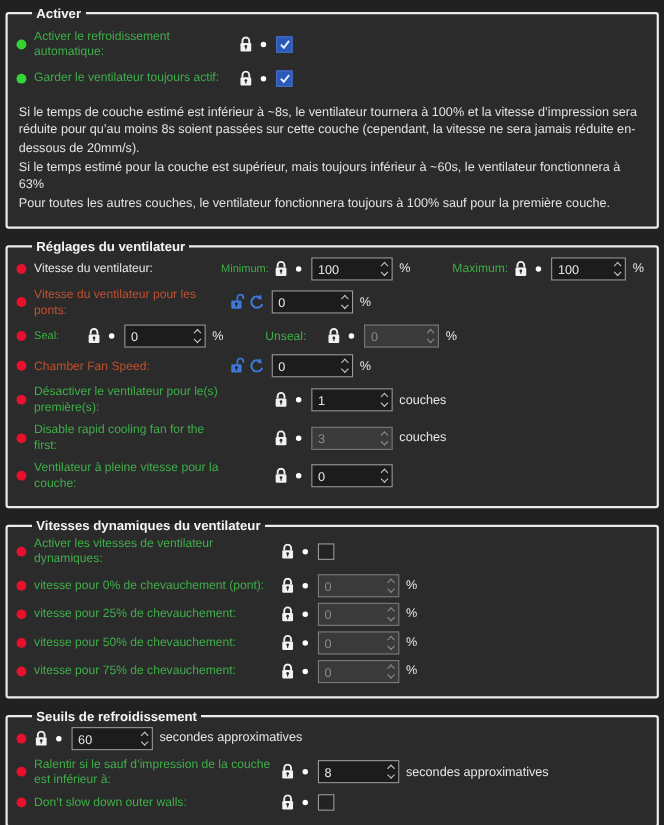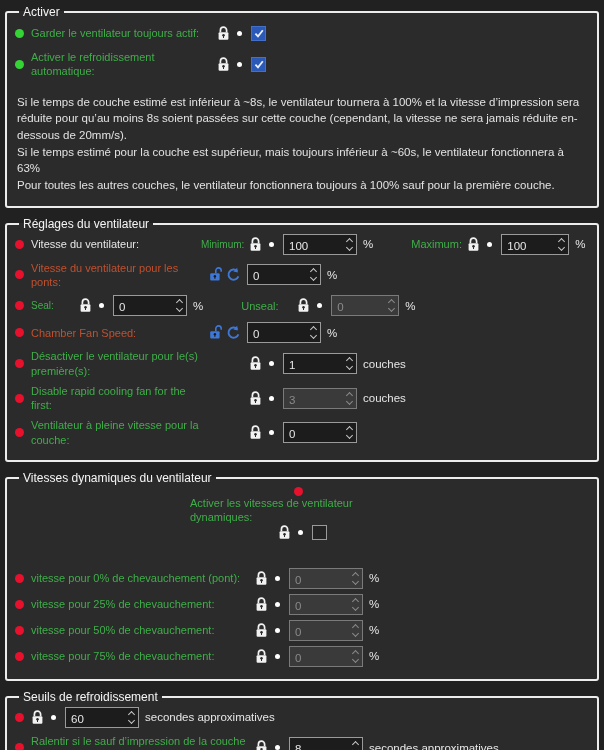--- a/index.html
+++ b/index.html
@@ -15,28 +15,28 @@
 
   fieldset {
     border:2px solid #ececec;
     border-radius:3px;
     margin:0 5px 9px 5px;
     padding:0 8px 7px 8px;
     background:#2b2b2b;
     min-width:0;
   }
   legend {
-    font-size:12px; font-weight:normal; color:#f5f5f5;
-    padding:0 4px; margin-left:4px;
+    font-size:12px; font-weight:bold; color:#f5f5f5;
+    padding:0 4px; margin-left:14px;
   }
 
   .row { display:flex; align-items:center; margin:3px 0 6px 0; }
   .sec-activer .row { margin:7px 0 9px 0; }
   .sec-dynamiques .row { margin:2px 0 5px 0; }
-  .sec-dynamiques .row:first-of-type { margin-bottom:28px;flex-direction:column; }
+  .sec-dynamiques .row:first-of-type { margin-bottom:6px; }
   .sec-seuils .row { margin:3px 0 6px 0; }
 
   .dot { width:9px; height:9px; border-radius:50%; flex:0 0 auto; margin-right:7px; }
   .dot.green { background:#35d435; }
   .dot.red   { background:#e8112d; }
 
   .lbl { font-size:11px; line-height:1.3; flex:0 0 auto; }
   .sec-activer .lbl    { width:178px; }
   .sec-reglages .lbl   { width:170px; }
   .sec-dynamiques .lbl,
@@ -89,21 +89,21 @@
   .note p { margin:0; }
 </style>
 </head>
 <body>
 
 <div id="root">
     <fieldset class="sec-activer">
       <legend>Activer</legend>
       <div class="row">
         <span class="dot green"></span>
-        <span class="lbl green">Garder le ventilateur toujours actif:</span>
+        <span class="lbl green">Activer le refroidissement automatique:</span>
         <div class="ctrl ml-unlock">
           <span class="icn lock">
             <svg width="13" height="15" viewBox="0 0 13 15">
               <path d="M3.4 6.2V4.2a3.1 3.1 0 0 1 6.2 0v2" fill="none" stroke="#f2f2f2" stroke-width="1.7"></path>
               <rect x="1.6" y="6.2" width="9.8" height="7.6" rx="1.1" fill="#f2f2f2"></rect>
               <circle cx="6.5" cy="9.2" r="1.25" fill="#2b2b2b"></circle>
               <rect x="6" y="9.6" width="1" height="2.4" fill="#2b2b2b"></rect>
             </svg>
           </span>
           <span class="bullet"></span>
@@ -111,21 +111,21 @@
             <span class="icn">
               <svg width="10" height="9" viewBox="0 0 10 9">
                 <path d="M1.4 4.6l2.6 2.8L8.8 1.2" fill="none" stroke="#e8efff" stroke-width="1.8"></path>
               </svg>
             </span>
           </span>
         </div>
       </div>
       <div class="row">
         <span class="dot green"></span>
-        <span class="lbl green">Activer le refroidissement automatique:</span>
+        <span class="lbl green">Garder le ventilateur toujours actif:</span>
         <div class="ctrl ml-unlock">
           <span class="icn lock">
             <svg width="13" height="15" viewBox="0 0 13 15">
               <path d="M3.4 6.2V4.2a3.1 3.1 0 0 1 6.2 0v2" fill="none" stroke="#f2f2f2" stroke-width="1.7"></path>
               <rect x="1.6" y="6.2" width="9.8" height="7.6" rx="1.1" fill="#f2f2f2"></rect>
               <circle cx="6.5" cy="9.2" r="1.25" fill="#2b2b2b"></circle>
               <rect x="6" y="9.6" width="1" height="2.4" fill="#2b2b2b"></rect>
             </svg>
           </span>
           <span class="bullet"></span>

